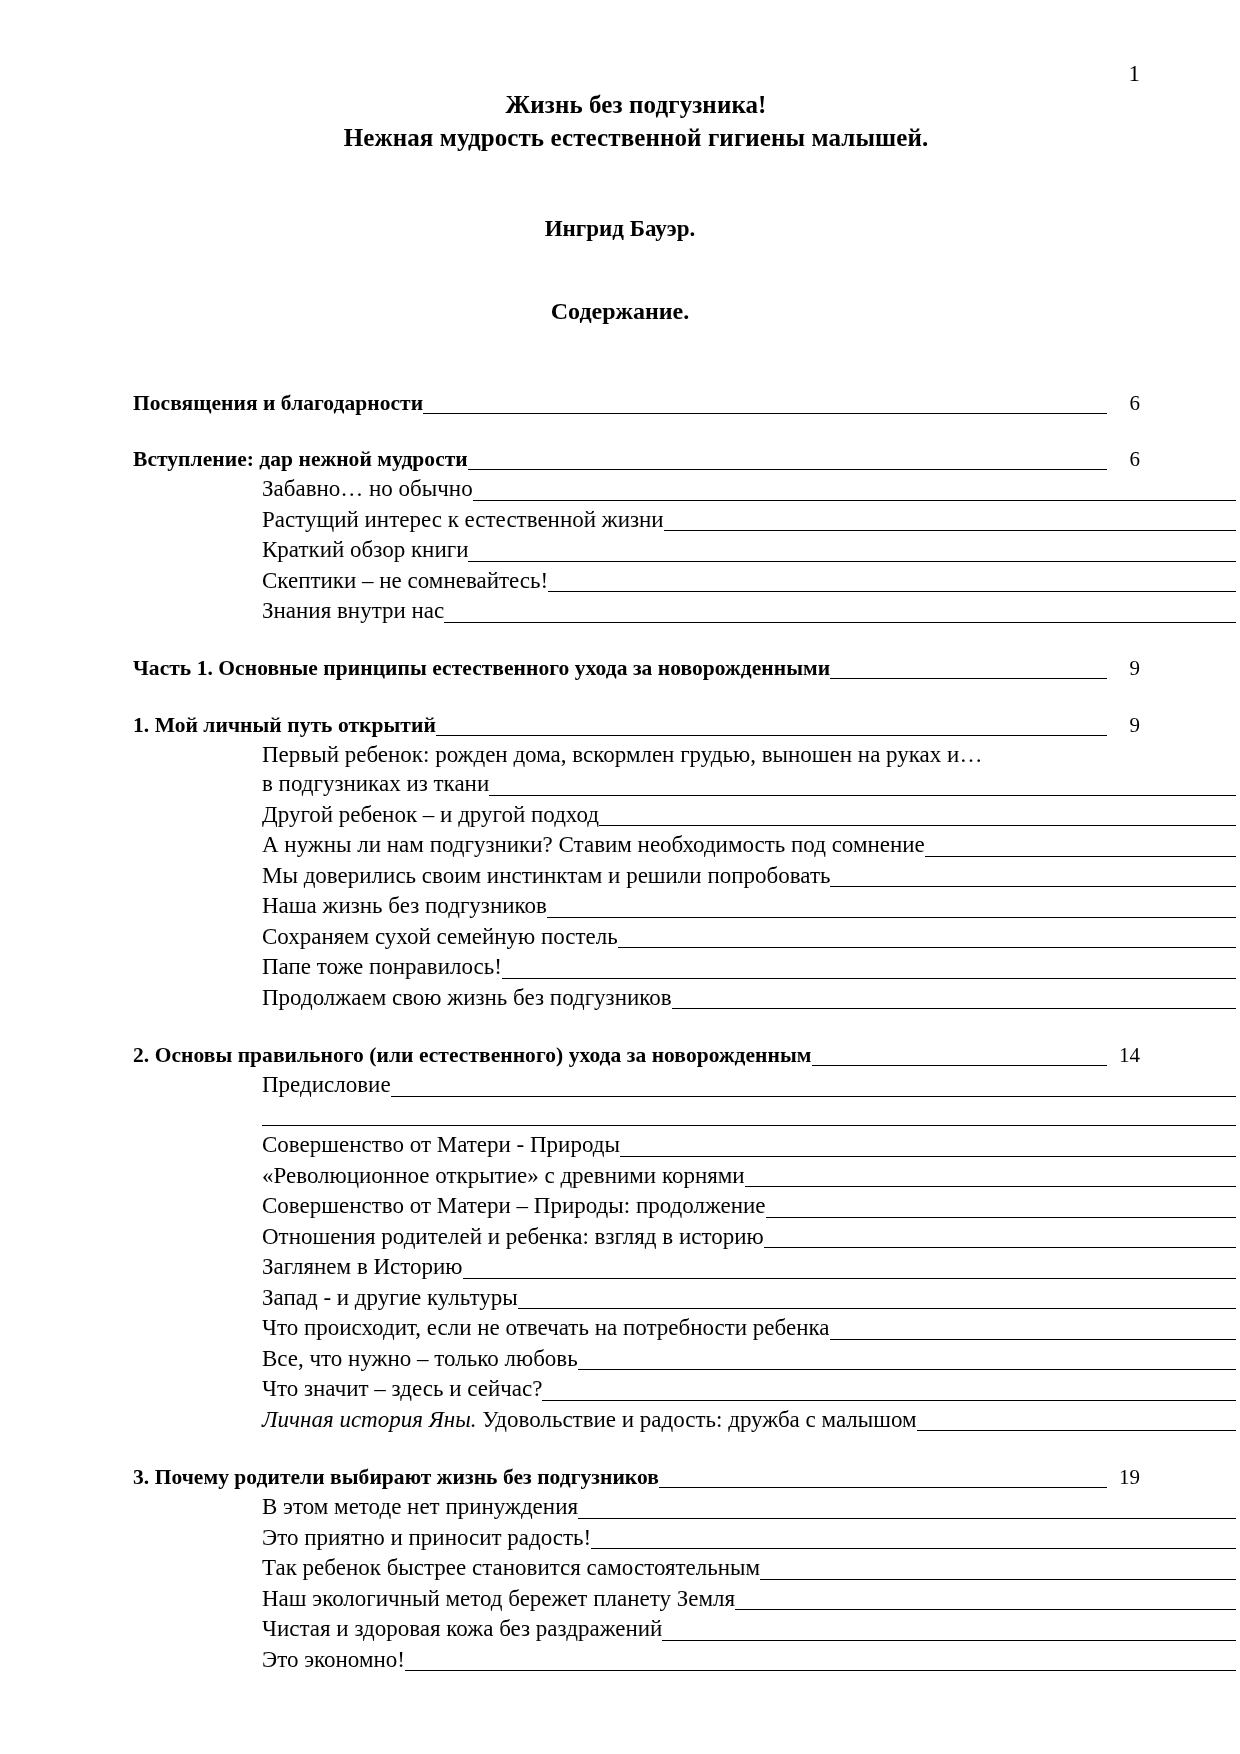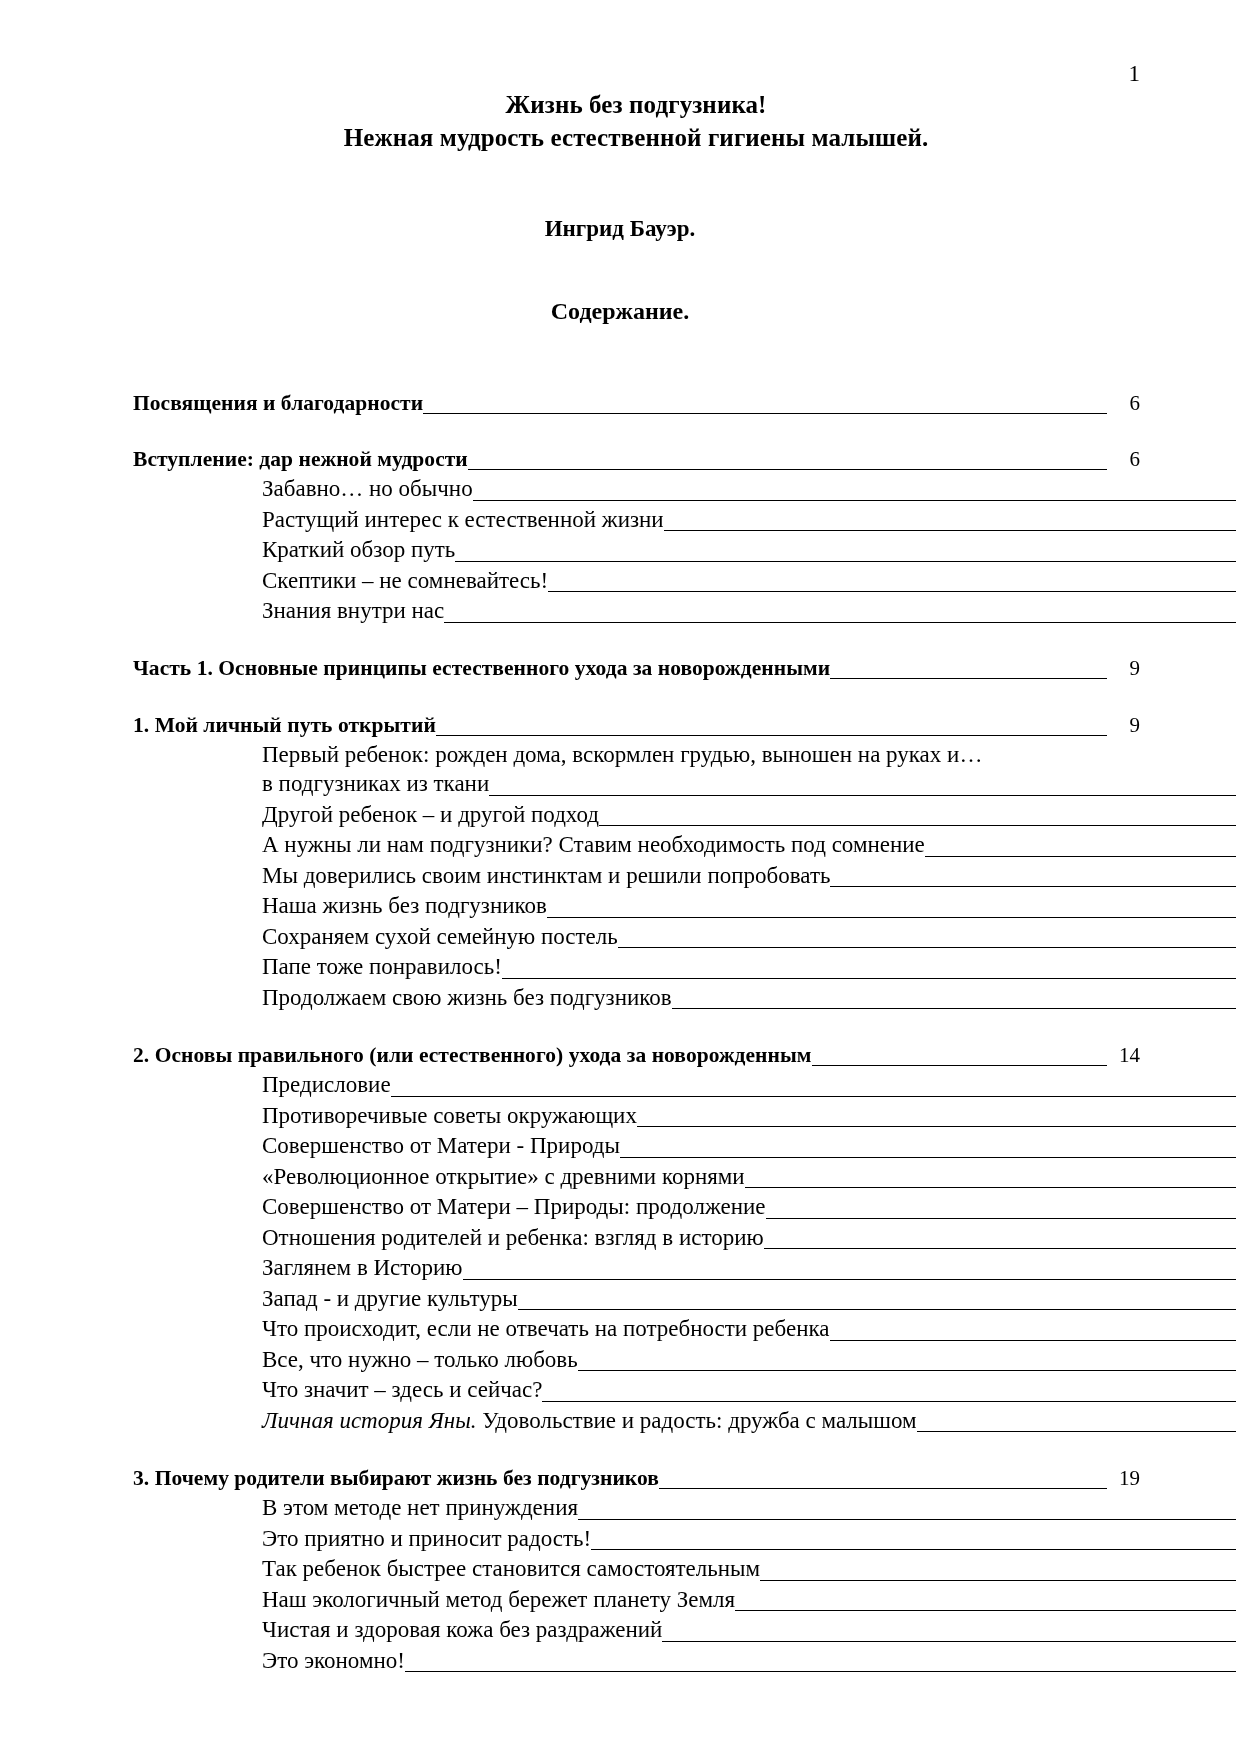--- a/index.html
+++ b/index.html
@@ -179,21 +179,21 @@
         <span class="label">Забавно… но обычно</span>
         <span class="leader"></span>
         <span class="pageno">7</span>
       </div>
       <div class="toc-row lvl-sub">
         <span class="label">Растущий интерес к естественной жизни</span>
         <span class="leader"></span>
         <span class="pageno">7</span>
       </div>
       <div class="toc-row lvl-sub">
-        <span class="label">Краткий обзор путь</span>
+        <span class="label">Краткий обзор книги</span>
         <span class="leader"></span>
         <span class="pageno">7</span>
       </div>
       <div class="toc-row lvl-sub">
         <span class="label">Скептики – не сомневайтесь!</span>
         <span class="leader"></span>
         <span class="pageno">8</span>
       </div>
       <div class="toc-row lvl-sub">
         <span class="label">Знания внутри нас</span>
@@ -262,21 +262,20 @@
         <span class="label">2. Основы правильного (или естественного) ухода за новорожденным</span>
         <span class="leader"></span>
         <span class="pageno">14</span>
       </div>
       <div class="toc-row lvl-sub">
         <span class="label">Предисловие</span>
         <span class="leader"></span>
         <span class="pageno">14</span>
       </div>
       <div class="toc-row lvl-sub">
-        <span class="label">Противоречивые советы окружающих</span>
         <span class="leader"></span>
         <span class="pageno">14</span>
       </div>
       <div class="toc-row lvl-sub">
         <span class="label">Совершенство от Матери  - Природы</span>
         <span class="leader"></span>
         <span class="pageno">15</span>
       </div>
       <div class="toc-row lvl-sub">
         <span class="label">«Революционное открытие» с древними корнями</span>

